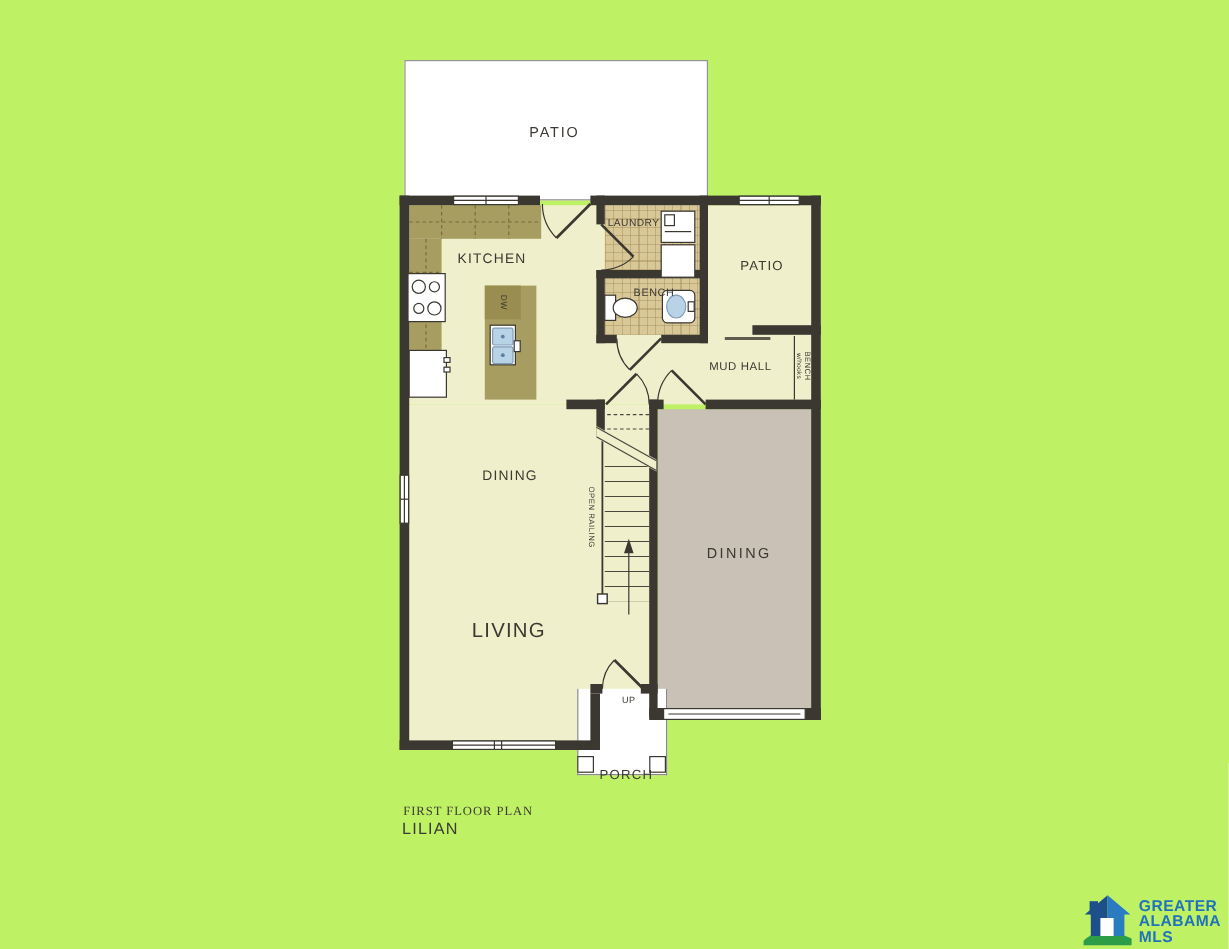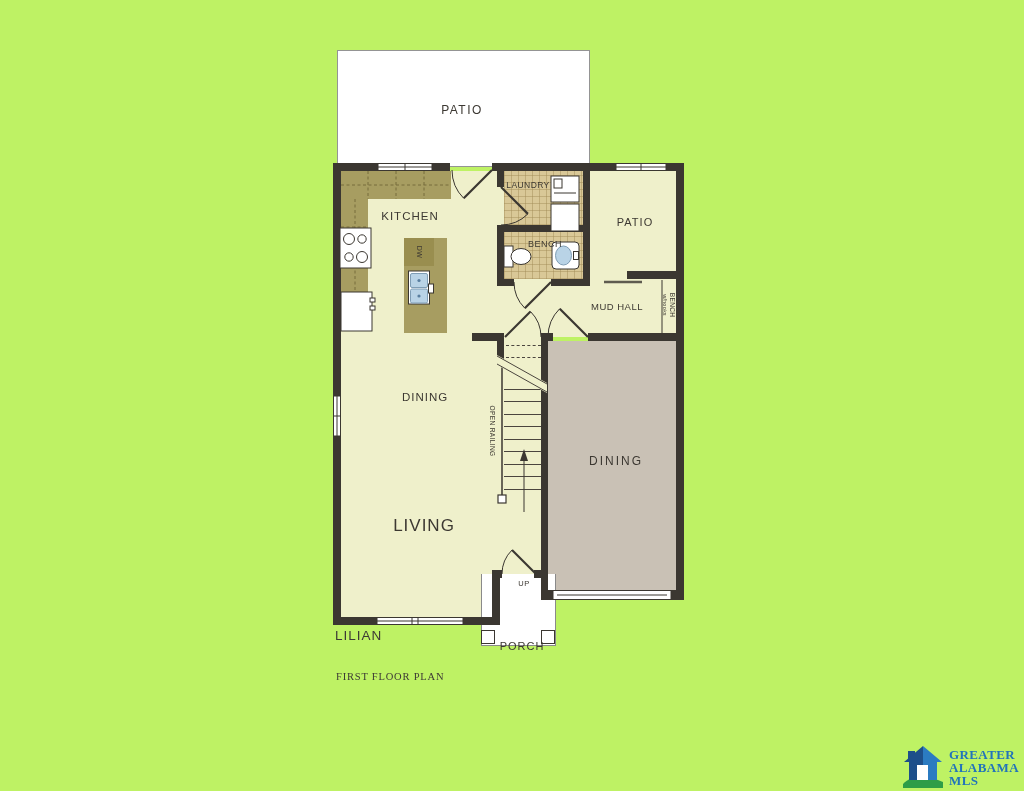--- a/index.html
+++ b/index.html
@@ -208,32 +208,32 @@
   <div class="lbl" style="left:425px;top:397px;font-size:11.5px;">DINING</div>
   <div class="lbl" style="left:424px;top:526px;font-size:17px;">LIVING</div>
   <div class="lbl" style="left:616px;top:461px;font-size:12px;letter-spacing:2px;">DINING</div>
   <div class="lbl" style="left:522px;top:646px;font-size:11px;">PORCH</div>
   <div class="lbl" style="left:524px;top:539px;font-size:7.5px;letter-spacing:.5px;margin-top:44px;">UP</div>
   <div class="lbl rot" style="left:419px;top:252px;font-size:7px;letter-spacing:.5px;">DW</div>
   <div class="lbl rot" style="left:492px;top:431px;font-size:6.5px;letter-spacing:.4px;">OPEN RAILING</div>
   <div class="lbl rot" style="left:672px;top:305px;font-size:6.5px;letter-spacing:.3px;">BENCH</div>
   <div class="lbl rot" style="left:665px;top:305px;font-size:5.5px;letter-spacing:.2px;">w/hooks</div>
 
-  <div class="title" style="left:335px;top:628px;font-size:13.5px;letter-spacing:1px;">LILIAN</div>
+  <div class="title" style="left:335px;top:683px;font-size:13.5px;letter-spacing:1px;">LILIAN</div>
   <div class="title" style="left:336px;top:671px;font-size:10.5px;letter-spacing:.8px;font-family:Liberation Serif, serif;">FIRST FLOOR PLAN</div>
 
   <div class="logo" style="left:902px;top:744px;">
     <svg width="42" height="44" viewBox="0 0 42 44">
       <path d="M1,40 C10,30 28,32 41,38 L41,44 L1,44 Z" fill="#2E9D47"></path>
       <rect x="6" y="7" width="7" height="11" fill="#1D4F8A"></rect>
       <polygon points="21,2 2,18 7,18 7,36 21,36" fill="#1D4F8A"></polygon>
       <polygon points="21,2 40,18 35,18 35,36 21,36" fill="#2B7BC1"></polygon>
       <rect x="15" y="21" width="11" height="15" fill="#ffffff"></rect>
       <rect x="18" y="21" width="5" height="15" fill="#2B7BC1" opacity="0"></rect>
     </svg>
-    <div style="margin-left:5px;margin-top:4px;font-family:Liberation Serif, serif;">
+    <div style="margin-left:5px;margin-top:4px;">
       <div class="logo-text">GREATER</div>
       <div class="logo-text">ALABAMA</div>
       <div class="logo-text">MLS</div>
     </div>
   </div>
 
 </div>
 
 </body></html>

